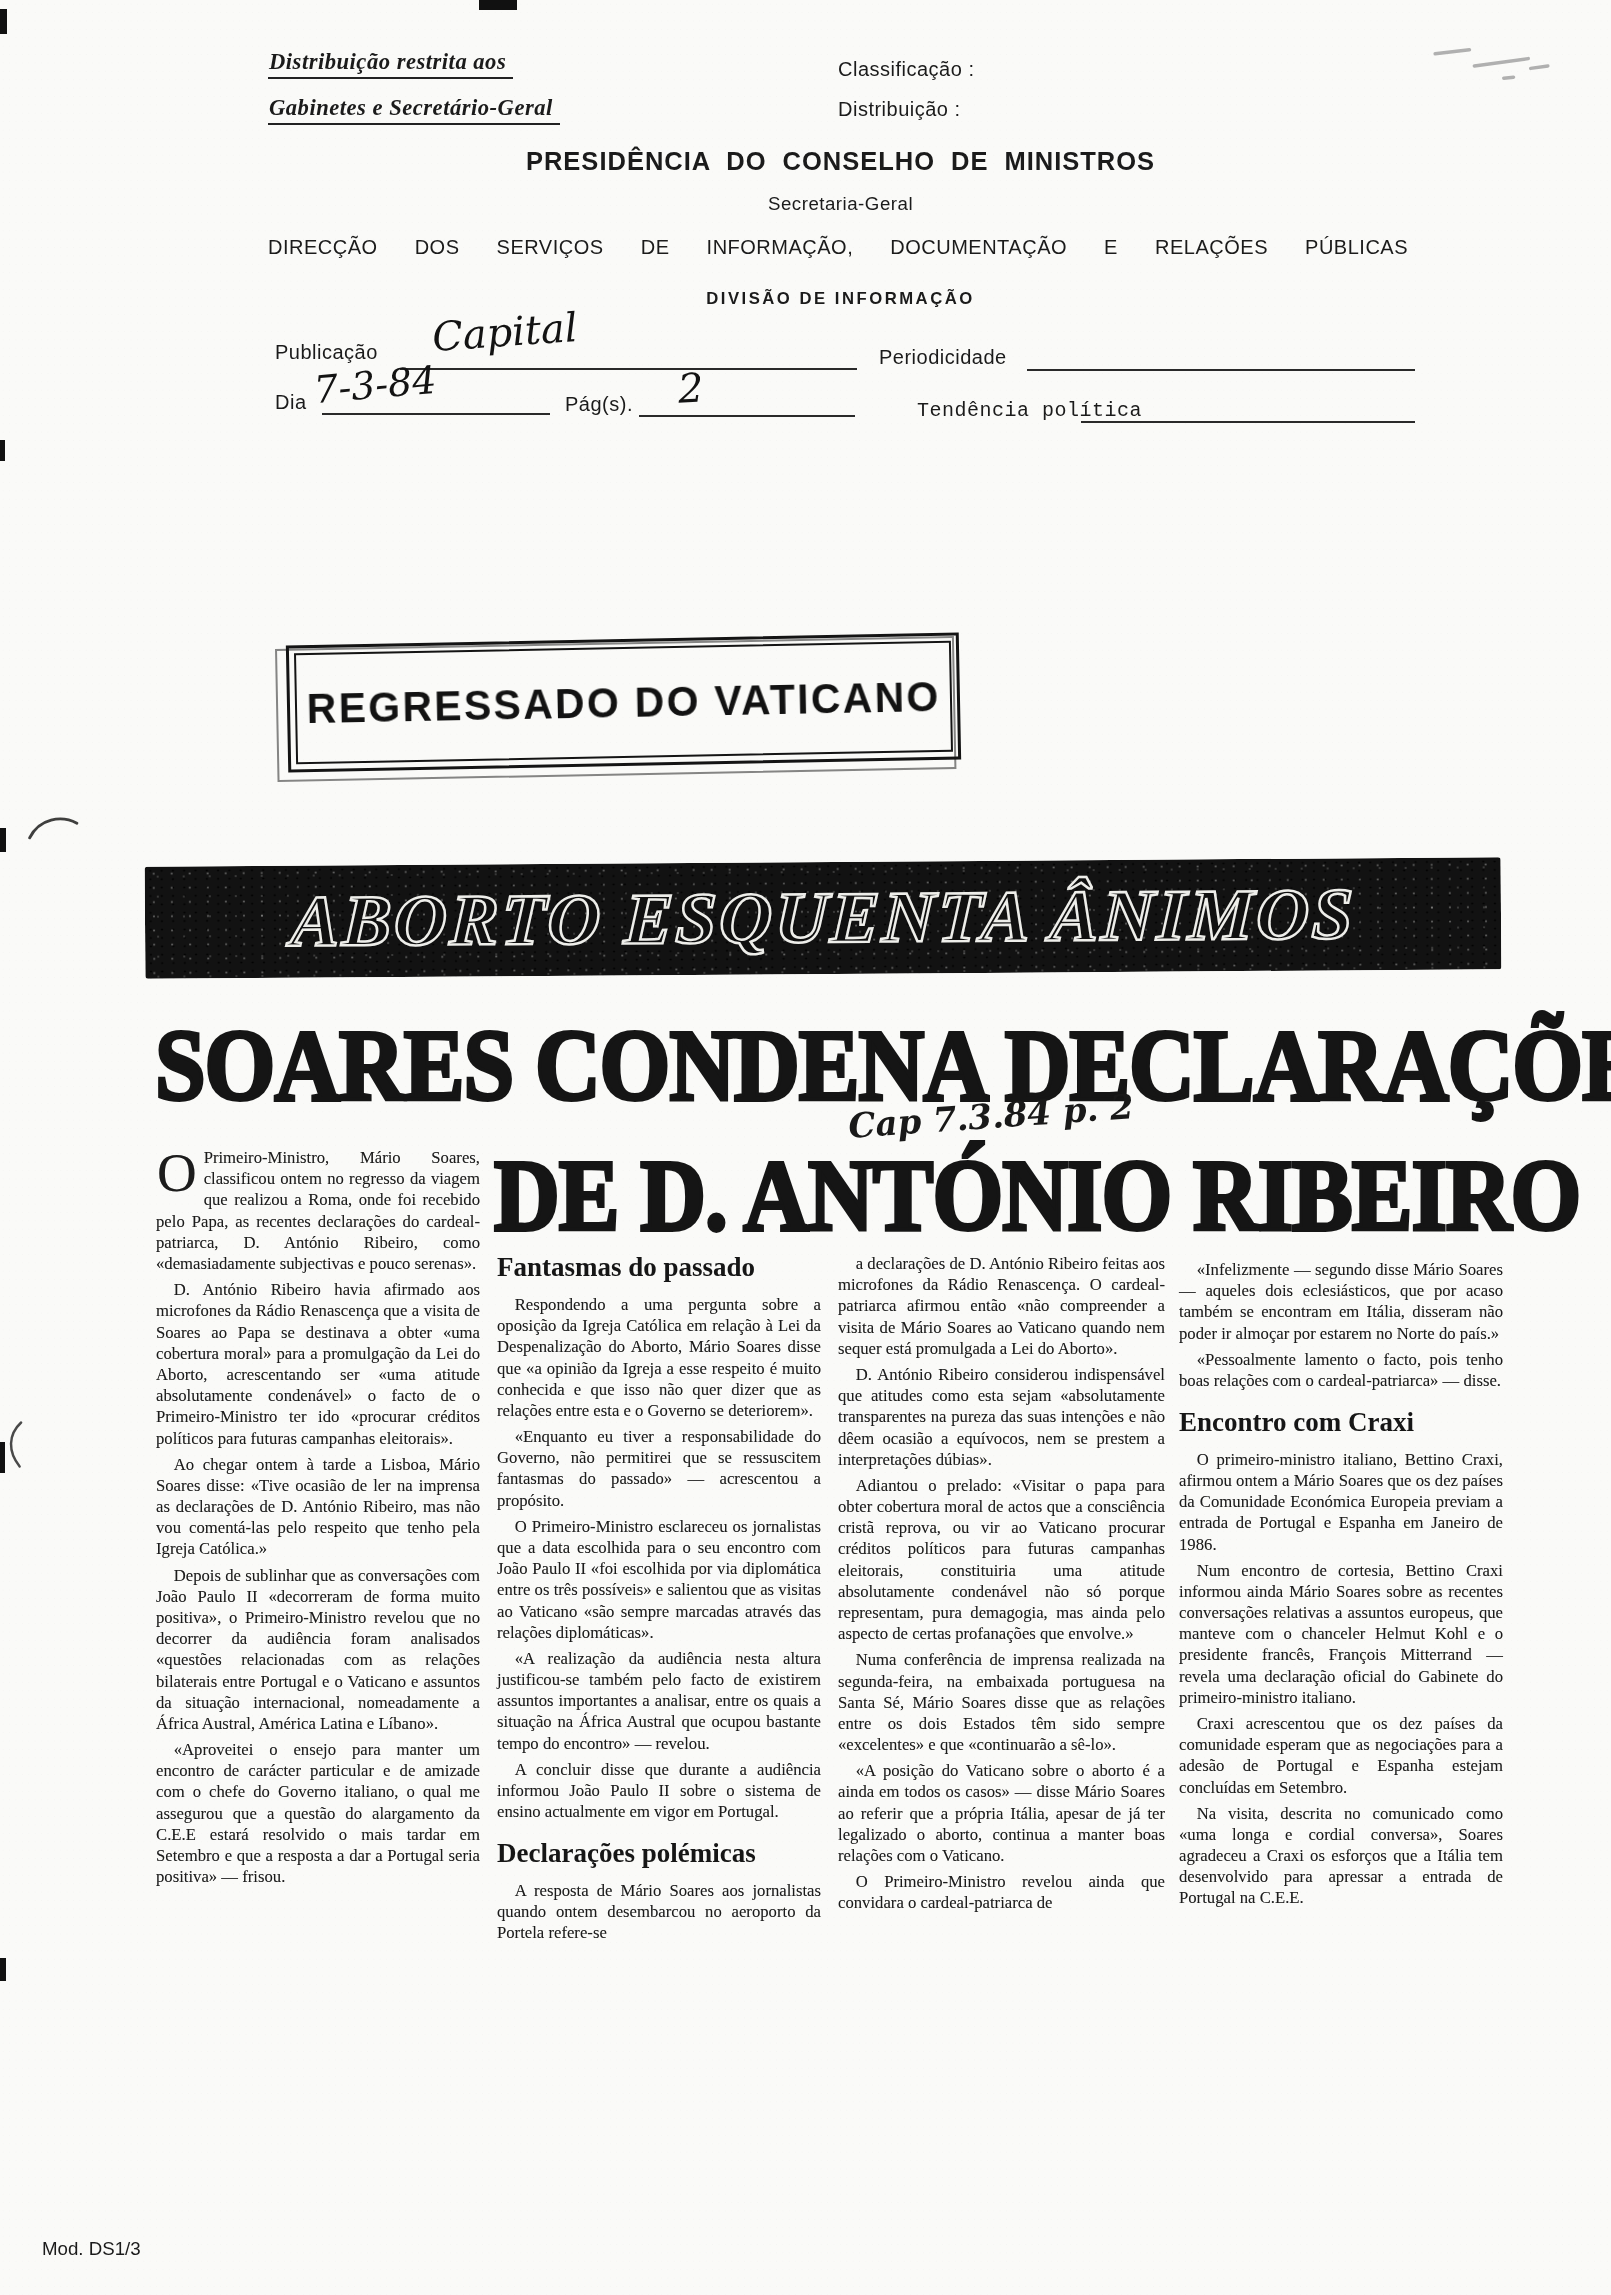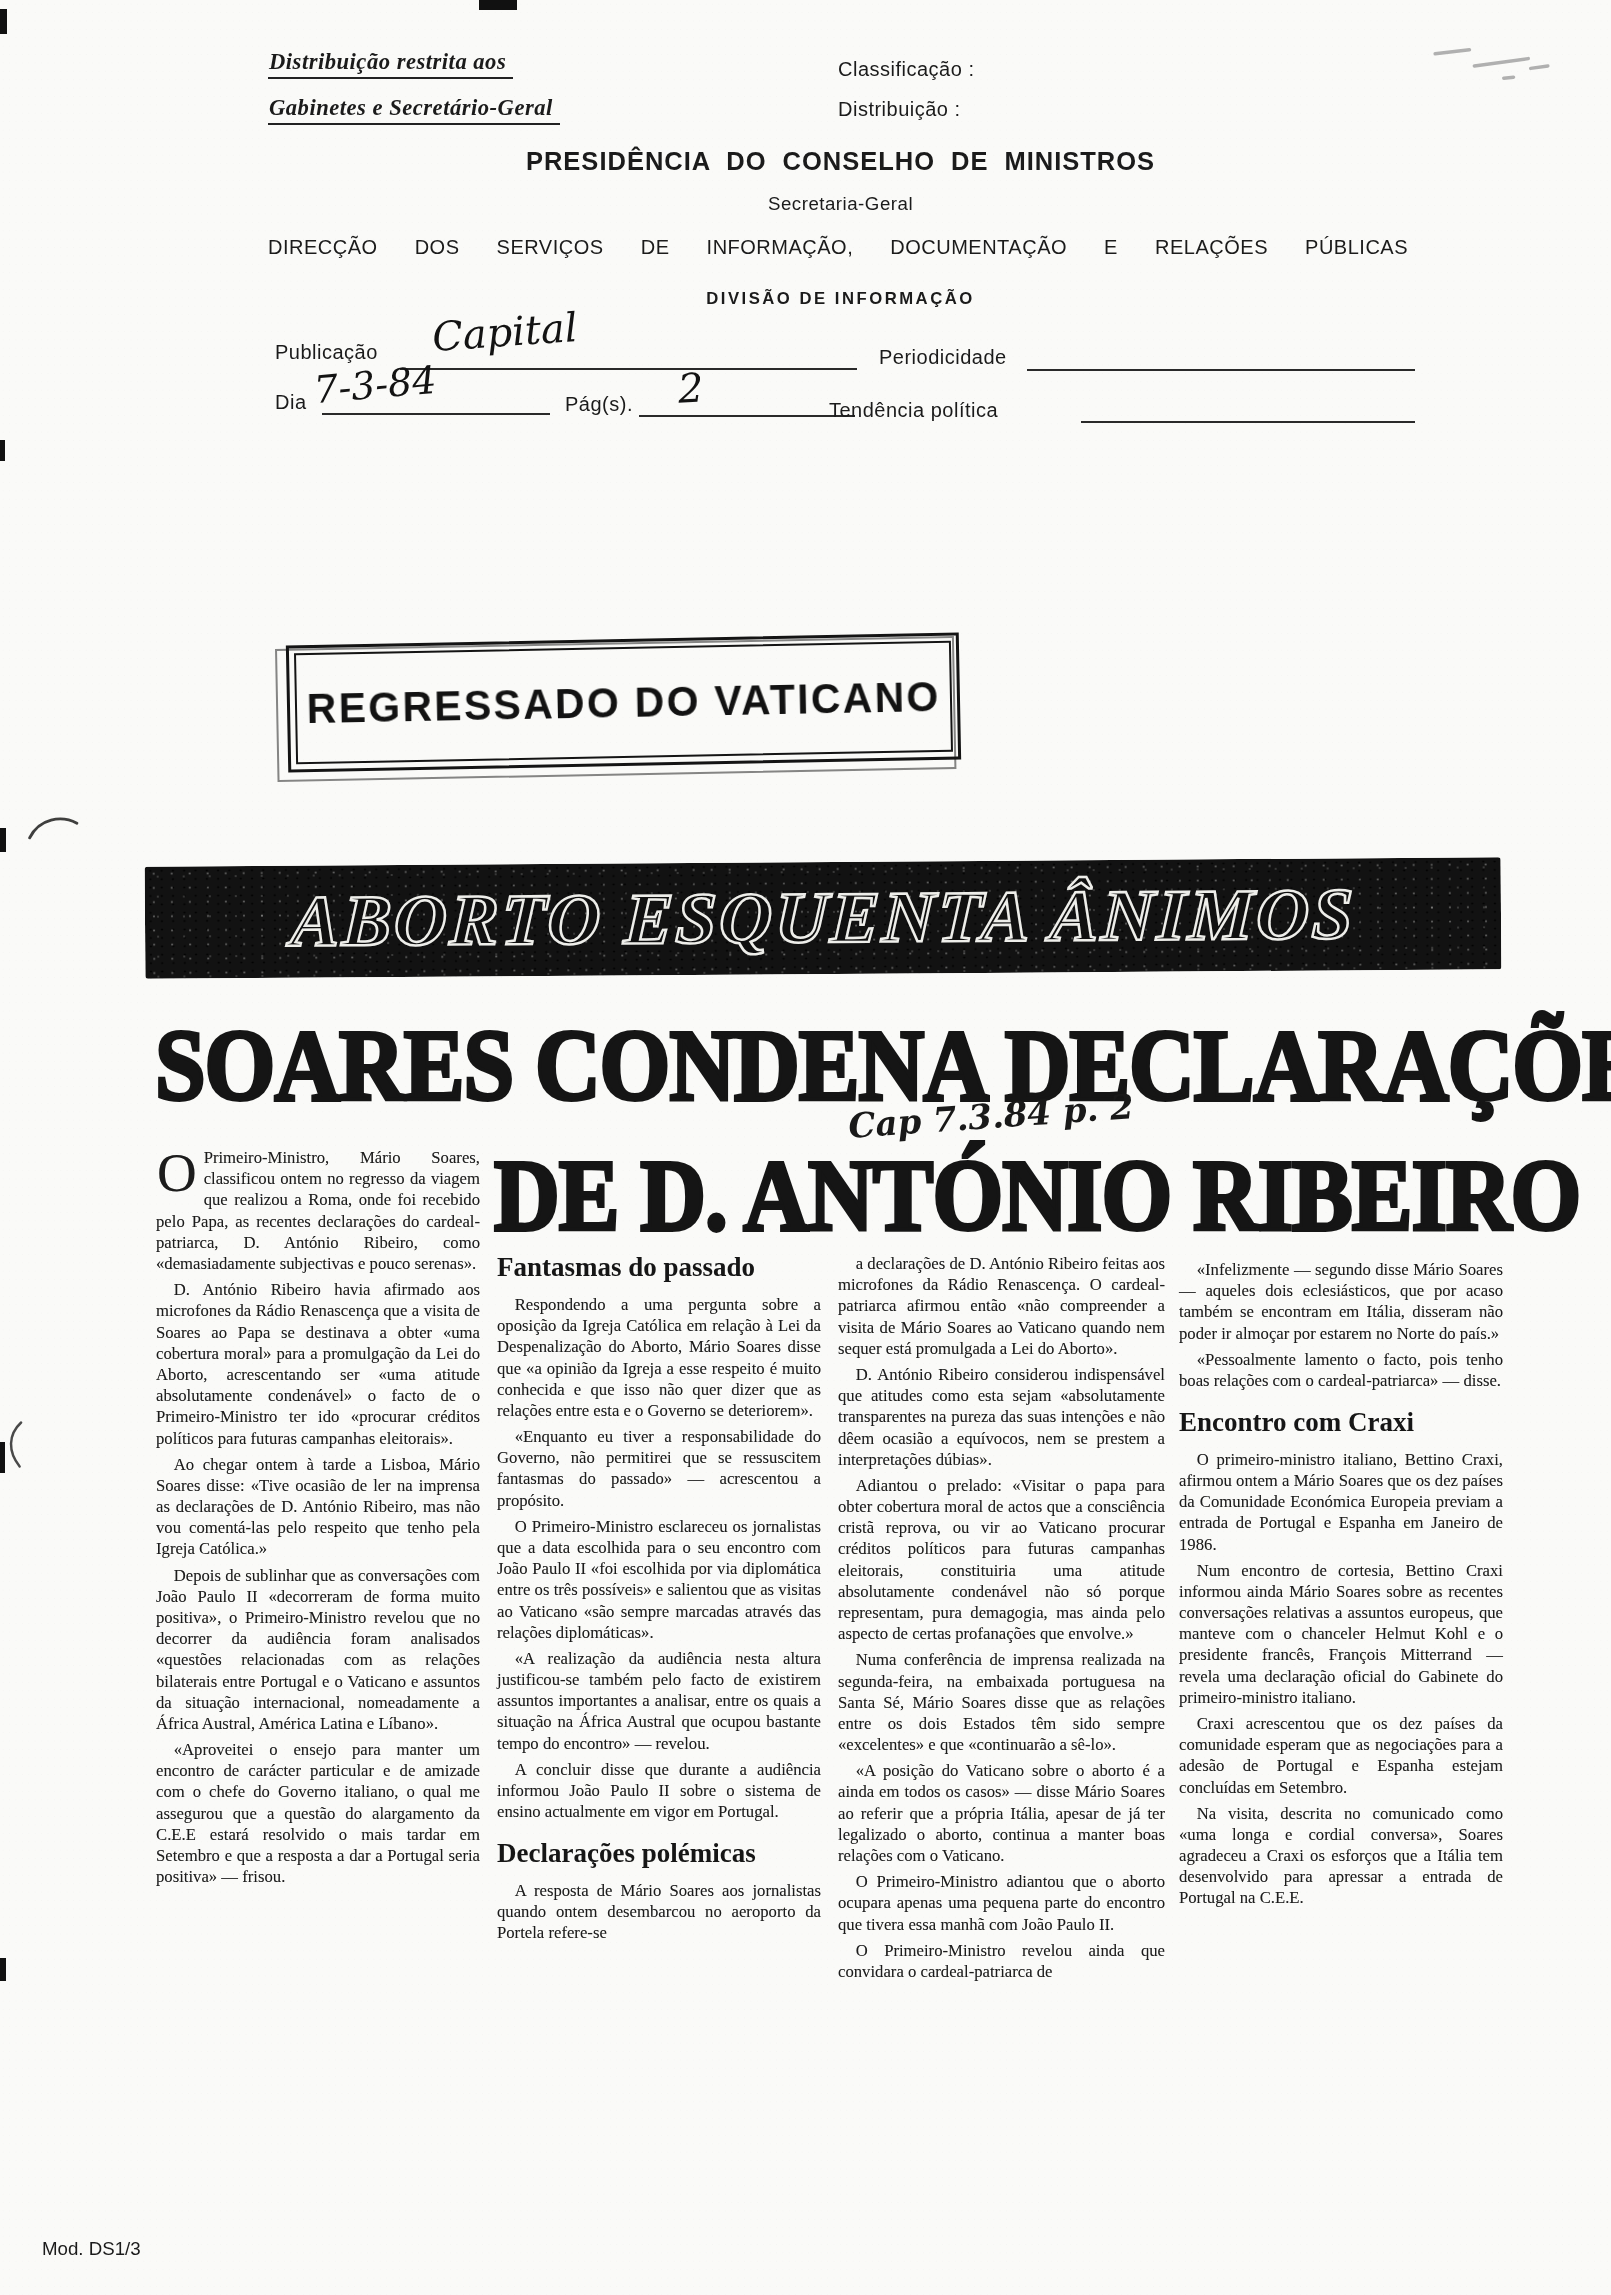--- a/index.html
+++ b/index.html
@@ -104,21 +104,21 @@
 <div class="abs hand" style="left:432px;top:309px;font-size:40px;transform:rotate(-4deg);">Capital</div>
 <div class="abs typed-label" style="left:879px;top:346px;">Periodicidade</div>
 <div class="abs form-line" style="left:1027px;top:348px;width:388px;height:20.6px;"></div>
 
 <div class="abs typed-label" style="left:275px;top:391px;">Dia</div>
 <div class="abs form-line" style="left:322px;top:388px;width:228px;height:24.6px;"></div>
 <div class="abs hand" style="left:314px;top:363px;font-size:38px;transform:rotate(-5deg);">7-3-84</div>
 <div class="abs typed-label" style="left:565px;top:393px;">Pág(s).</div>
 <div class="abs form-line" style="left:639px;top:393px;width:216px;height:21.6px;"></div>
 <div class="abs hand" style="left:678px;top:365px;font-size:40px;transform:rotate(-3deg);">2</div>
-<div class="abs typed-label" style="left:829px;top:399px;">Tendência política</div>
+<div class="abs typed-label" style="left:917px;top:399px;font-family:Liberation Mono, monospace;">Tendência política</div>
 <div class="abs form-line" style="left:1081px;top:400px;width:334px;height:20.6px;"></div>
 
 <div class="abs stamp-box">
   <div class="stamp-ghost"></div>
   <div class="stamp-outer"></div>
   <div class="stamp-inner">
     <span class="stamp-text">REGRESSADO DO VATICANO</span>
   </div>
 </div>
 
@@ -146,21 +146,20 @@
     <p class="para">A concluir disse que durante a audiência informou João Paulo II sobre o sistema de ensino actualmente em vigor em Portugal.</p>
     <h3 class="subhead">Declarações polémicas</h3>
     <p class="para">A resposta de Mário Soares aos jornalistas quando ontem desembarcou no aeroporto da Portela refere-se</p>
   </div>
 <div class="col" style="left:838px;top:1253px;width:327px;">
     <p class="para">a declarações de D. António Ribeiro feitas aos microfones da Rádio Renascença. O cardeal-patriarca afirmou então «não compreender a visita de Mário Soares ao Vaticano quando nem sequer está promulgada a Lei do Aborto».</p>
     <p class="para">D. António Ribeiro considerou indispensável que atitudes como esta sejam «absolutamente transparentes na pureza das suas intenções e não dêem ocasião a equívocos, nem se prestem a interpretações dúbias».</p>
     <p class="para">Adiantou o prelado: «Visitar o papa para obter cobertura moral de actos que a consciência cristã reprova, ou vir ao Vaticano procurar créditos políticos para futuras campanhas eleitorais, constituiria uma atitude absolutamente condenável não só porque representam, pura demagogia, mas ainda pelo aspecto de certas profanações que envolve.»</p>
     <p class="para">Numa conferência de imprensa realizada na segunda-feira, na embaixada portuguesa na Santa Sé, Mário Soares disse que as relações entre os dois Estados têm sido sempre «excelentes» e que «continuarão a sê-lo».</p>
     <p class="para">«A posição do Vaticano sobre o aborto é a ainda em todos os casos» — disse Mário Soares ao referir que a própria Itália, apesar de já ter legalizado o aborto, continua a manter boas relações com o Vaticano.</p>
-    <p class="para">O Primeiro-Ministro adiantou que o aborto ocupara apenas uma pequena parte do encontro que tivera essa manhã com João Paulo II.</p>
     <p class="para">O Primeiro-Ministro revelou ainda que convidara o cardeal-patriarca de</p>
   </div>
 <div class="col" style="left:1179px;top:1259px;">
     <p class="para">«Infelizmente — segundo disse Mário Soares — aqueles dois eclesiásticos, que por acaso também se encontram em Itália, disseram não poder ir almoçar por estarem no Norte do país.»</p>
     <p class="para">«Pessoalmente lamento o facto, pois tenho boas relações com o cardeal-patriarca» — disse.</p>
     <h3 class="subhead">Encontro com Craxi</h3>
     <p class="para">O primeiro-ministro italiano, Bettino Craxi, afirmou ontem a Mário Soares que os dez países da Comunidade Económica Europeia previam a entrada de Portugal e Espanha em Janeiro de 1986.</p>
     <p class="para">Num encontro de cortesia, Bettino Craxi informou ainda Mário Soares sobre as recentes conversações relativas a assuntos europeus, que manteve com o chanceler Helmut Kohl e o presidente francês, François Mitterrand — revela uma declaração oficial do Gabinete do primeiro-ministro italiano.</p>
     <p class="para">Craxi acrescentou que os dez países da comunidade esperam que as negociações para a adesão de Portugal e Espanha estejam concluídas em Setembro.</p>
     <p class="para">Na visita, descrita no comunicado como «uma longa e cordial conversa», Soares agradeceu a Craxi os esforços que a Itália tem desenvolvido para apressar a entrada de Portugal na C.E.E.</p>

